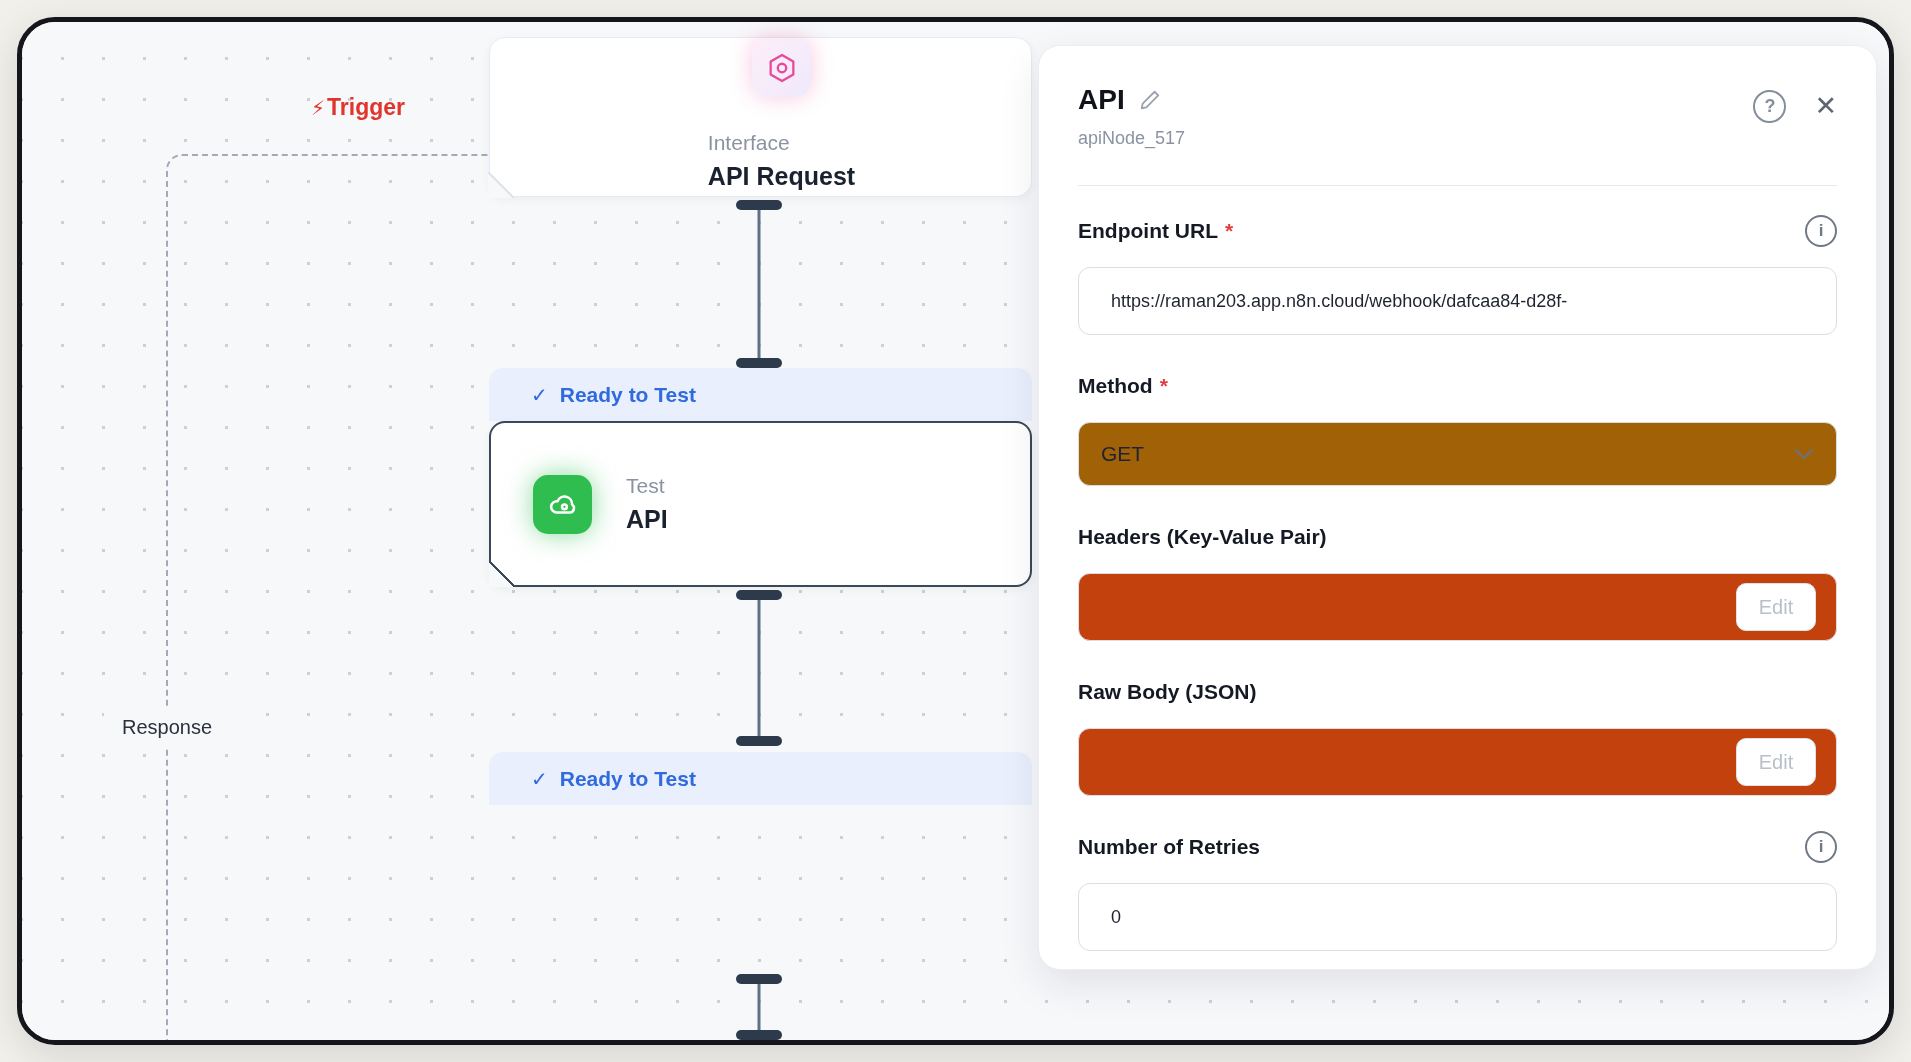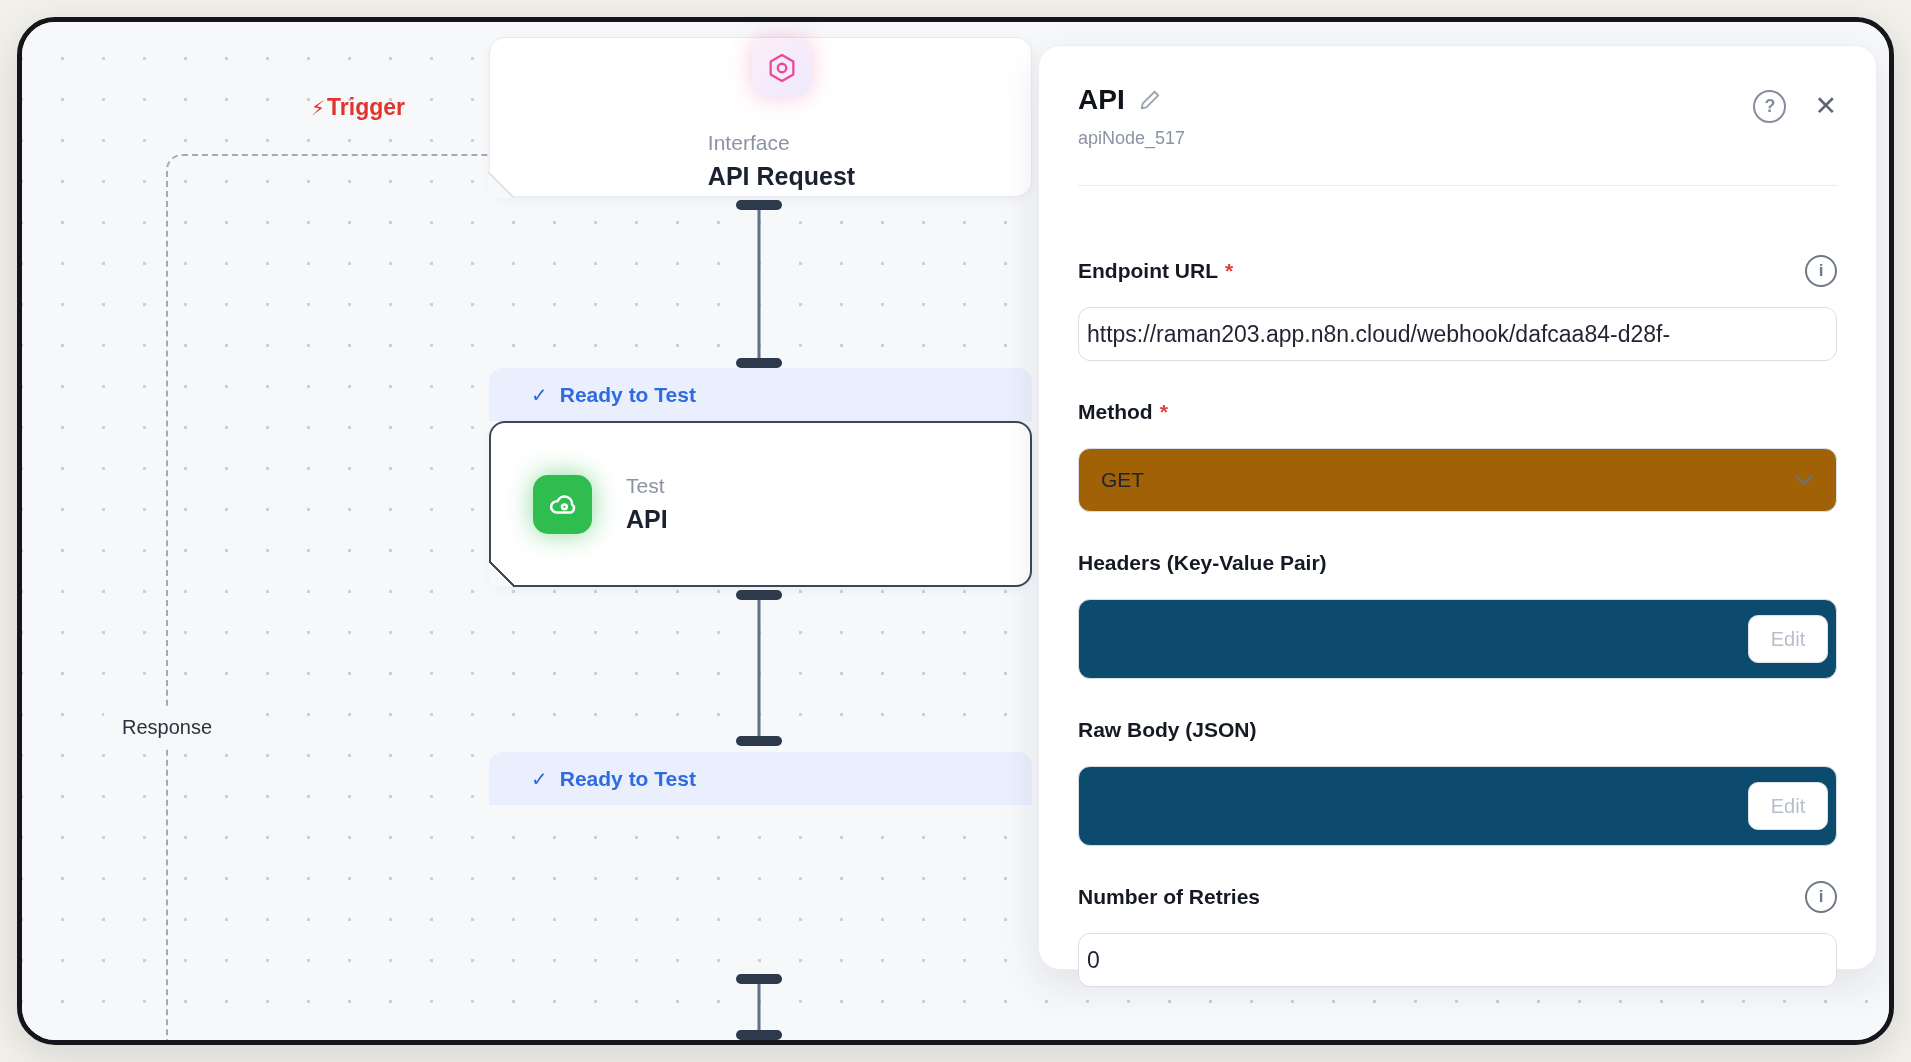--- a/index.html
+++ b/index.html
@@ -101,42 +101,42 @@
     width:33px; height:33px; border:2px solid #848d9b; border-radius:50%;
     display:flex; align-items:center; justify-content:center;
     font-size:18px; font-weight:700; color:#848d9b; cursor:pointer;
   }
   .close-icon { font-size:27px; color:#5f6672; cursor:pointer; line-height:1; }
   .divider { border:none; border-top:1px solid #e8eaee; margin:36px -0px 0; }
   .label-row {
     display:flex; justify-content:space-between; align-items:center;
     margin-top:34px; margin-bottom:20px; min-height:33px;
   }
-  .label-row.first { margin-top:68px;gap:16px; }
+  .label-row.first { margin-top:28px;gap:16px; }
   .f-label { font-size:21px; font-weight:700; color:#141924; }
   .req { color:#e23c3c; margin-left:7px; font-weight:700; font-size:21px; }
   .info-icon {
     width:32px; height:32px; border:2px solid #6f7885; border-radius:50%;
     display:flex; align-items:center; justify-content:center;
     font-size:17px; font-weight:700; color:#6f7885; font-style:normal; cursor:pointer;
   }
   .text-input {
-    width:100%; height:54px; border:1.5px solid #d9dee6; border-radius:12px;
-    font-size:23px; color:#1f2430; padding:0 8px; background:#fff; outline:none;
+    width:100%; height:68px; border:1.5px solid #d9dee6; border-radius:12px;
+    font-size:18px; color:#1f2430; padding:0 32px; background:#fff; outline:none;
     font-family:inherit;
   }
   .select-box {
     width:100%; height:64px; border:1.5px solid #d9dee6; border-radius:12px;
     display:flex; align-items:center; justify-content:space-between;
     font-size:21px; color:#1f2430; padding:0 22px; background:#a16207; cursor:pointer;
   }
   .input-like {
-    width:100%; height:80px; border:1.5px solid #d9dee6; border-radius:12px;
+    width:100%; height:68px; border:1.5px solid #d9dee6; border-radius:12px;
     display:flex; align-items:center; justify-content:flex-end;
-    padding:0 8px; background:#0c4a6e;
+    padding:0 20px; background:#c2410c;
   }
   .edit-btn {
     width:80px; height:48px; border:1.5px solid #dde2e9; border-radius:10px;
     background:#fff; color:#b8bfca; font-size:20px; font-family:inherit; cursor:pointer;
   }
 </style>
 </head>
 <body>
 
 <div class="frame">

